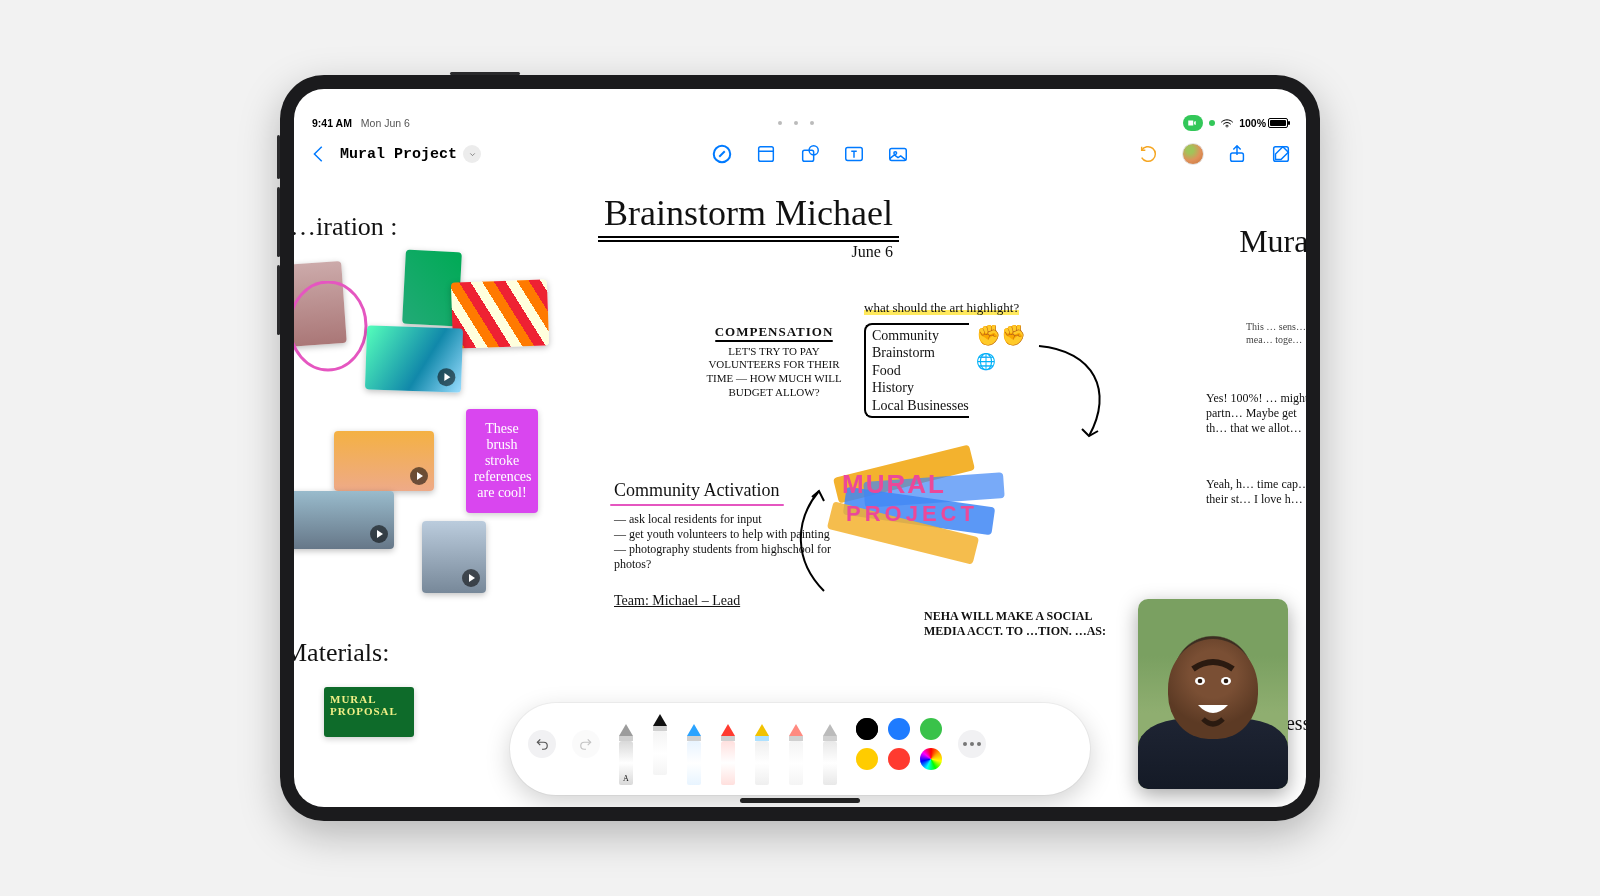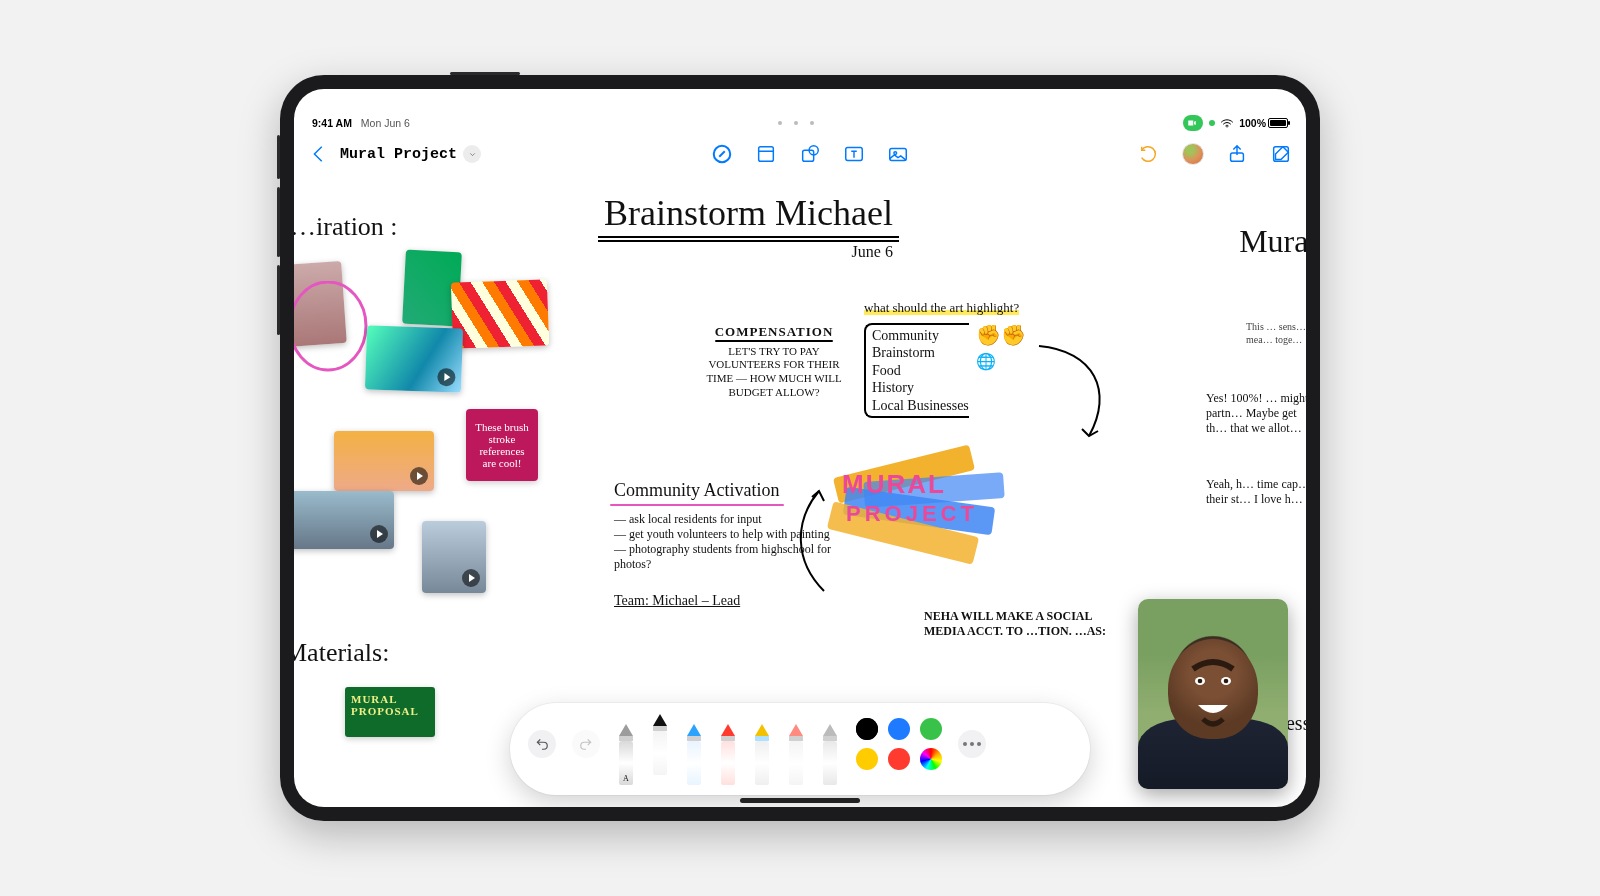--- a/index.html
+++ b/index.html
@@ -102,21 +102,21 @@
   .ul-dbl{position:relative;}
   .ul-dbl::after{content:'';position:absolute;left:-6px;right:-6px;bottom:-6px;height:6px;
     background:repeating-linear-gradient(#000 0 2px, transparent 2px 4px);}
   .title-hw{font-family:"Snell Roundhand","Brush Script MT","Segoe Script",cursive; font-size:36px;}
   .sub-hw{font-family:"Snell Roundhand","Brush Script MT",cursive; font-size:16px;}
   small{font-size:11px;}
 
   
   .photo{position:absolute;border-radius:4px;box-shadow:0 2px 6px rgba(0,0,0,.25);}
   .plabel{font-family:"Snell Roundhand","Brush Script MT",cursive;font-size:26px;}
-  .sticky{background:#be185d;color:#fff;font-size:11px;text-align:center;padding:12px 8px;border-radius:4px;box-shadow:0 2px 6px rgba(0,0,0,.2);}
+  .sticky{background:#d946ef;color:#fff;font-size:14px;text-align:center;padding:12px 8px;border-radius:4px;box-shadow:0 2px 6px rgba(0,0,0,.2);}
 
   .play{width:18px;height:18px;border-radius:50%;background:rgba(0,0,0,.55);
        position:absolute;right:6px;bottom:6px;display:flex;align-items:center;justify-content:center;}
   .play::after{content:'';border-left:6px solid #fff;border-top:4px solid transparent;border-bottom:4px solid transparent;margin-left:2px;}
 
   
   .mural-brush{position:absolute;}
   .mural-brush .stroke{position:absolute;border-radius:4px;}
   .mural-brush .txt{position:relative;font-family:"Impact","Arial Black",sans-serif;font-weight:900;letter-spacing:2px;color:#ec4899;}
 
@@ -306,21 +306,21 @@
         </div>
       <div class="photo" style="left:-10px;top:340px;width:110px;height:58px;background:linear-gradient(#9bc,#678);">
           <span class="play"></span>
         </div>
       <div class="sticky" style="position:absolute;left:172px;top:258px;width:72px;">These brush stroke references are cool!</div>
       <div class="photo" style="left:128px;top:370px;width:64px;height:72px;background:linear-gradient(#bcd,#789);">
           <span class="play"></span>
         </div>
 
       <div class="block plabel" style="left:-10px;top:486px;">Materials:</div>
-      <div class="proposal" style="position:absolute;left:30px;top:536px;margin-left:21px;">MURAL PROPOSAL</div>
+      <div class="proposal" style="position:absolute;left:30px;top:536px;">MURAL PROPOSAL</div>
 
       <div class="block" style="left:400px;top:172px;width:160px;text-align:center;">
         <div class="hw ul-blk" style="font-weight:700;letter-spacing:1px;font-size:13px;display:inline-block;">COMPENSATION</div>
         <div class="hw" style="font-size:11px;margin-top:4px;">LET'S TRY TO PAY VOLUNTEERS FOR THEIR TIME — HOW MUCH WILL BUDGET ALLOW?</div>
       </div>
 
       <div class="block" style="left:320px;top:308px;width:220px;">
         <div class="hw ul-mag" style="display:inline-block;font-family:'Snell Roundhand','Brush Script MT',cursive;font-size:18px;margin-top:20px;">Community Activation</div>
         <div class="hw" style="font-size:12px;margin-top:10px;">— ask local residents for input</div>
         <div class="hw" style="font-size:12px;">— get youth volunteers to help with painting</div>

